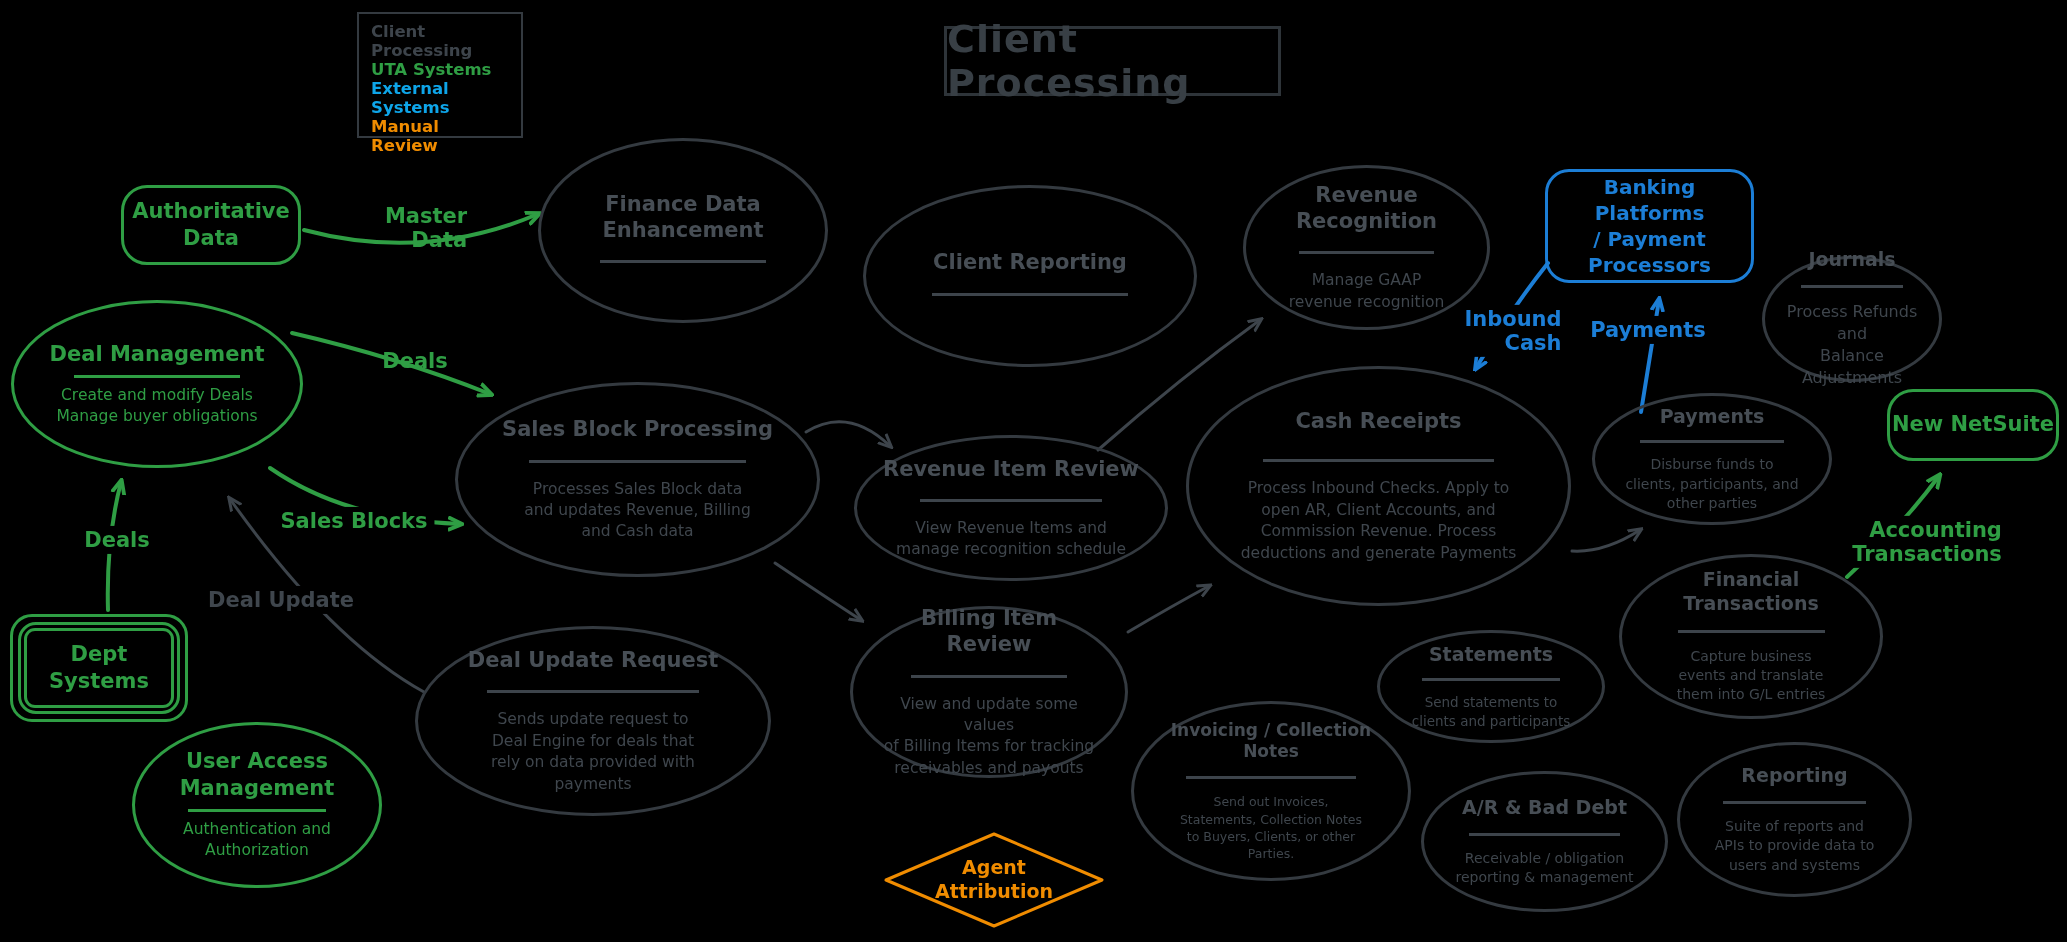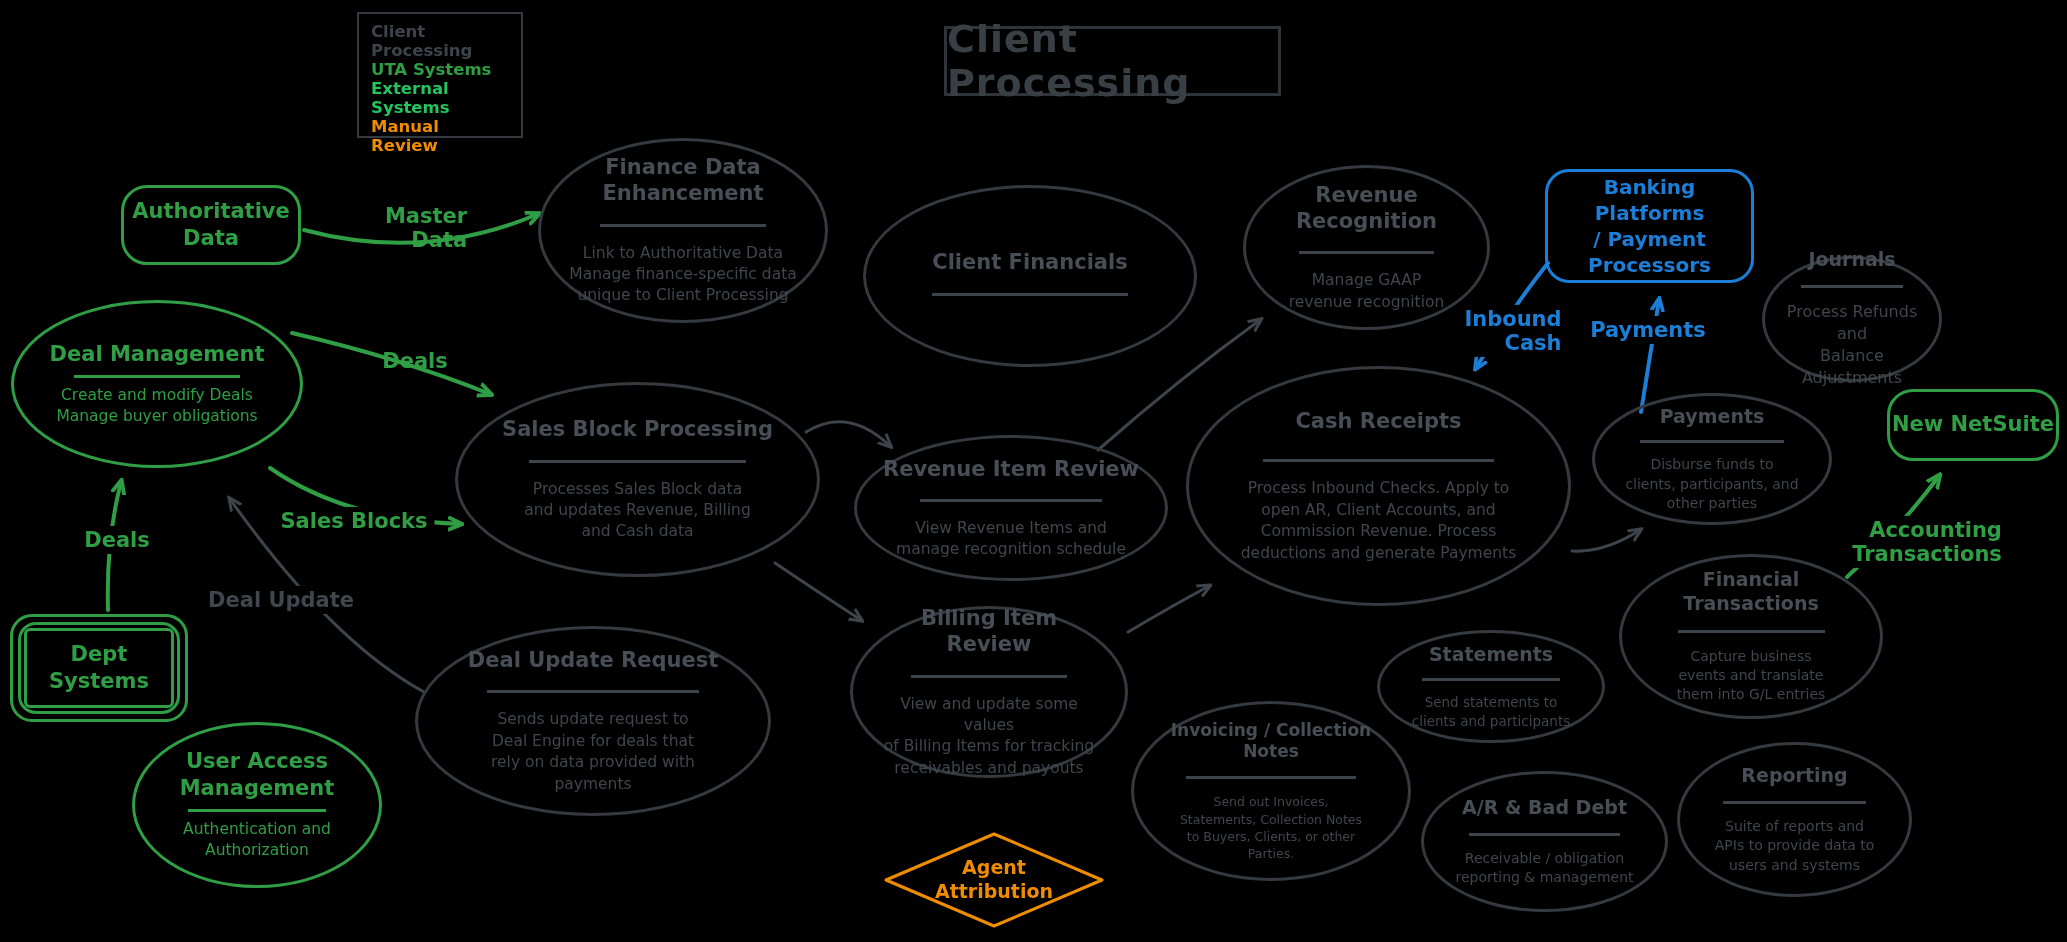--- a/index.html
+++ b/index.html
@@ -24,21 +24,21 @@
   .small .n-body{font-size:12.5px;}
   .lbl{position:absolute;transform:translate(-50%,-50%);font-weight:700;font-size:21px;
        text-align:right;white-space:pre-line;line-height:1.15;background:#000;padding:2px 7px;}
   #title-box{position:absolute;left:944px;top:26px;width:337px;height:70px;
        border:3px solid #2e3439;display:flex;align-items:center;justify-content:center;
        font-size:38px;font-weight:600;letter-spacing:1px;color:#383f45;box-sizing:border-box;}
   #legend{position:absolute;left:357px;top:12px;width:166px;height:126px;
        border:2.5px solid #343a40;box-sizing:border-box;padding:8px 12px;
        display:flex;flex-direction:column;justify-content:space-between;}
   .leg-row{font-size:16.5px;font-weight:600;}
-  .stack{position:relative;border-radius:6px;justify-content:center;}
+  .stack{position:relative;border-radius:11px;justify-content:center;}
   .stack::before,.stack::after{content:"";position:absolute;border:3px solid #2f9e44;pointer-events:none;}
   .stack::before{inset:-9px;border-radius:18px;}
   .stack::after{inset:-17px;border-radius:22px;}
   .arrows{position:absolute;left:0;top:0;}
   .diamond-wrap{position:absolute;left:880px;top:830px;width:228px;height:100px;}
   .diamond-wrap .lbl2{position:absolute;left:0;top:0;width:100%;height:100%;display:flex;
        align-items:center;justify-content:center;font-size:19px;font-weight:700;
        white-space:pre-line;text-align:center;line-height:1.25;}
 </style>
 </head>
@@ -71,21 +71,21 @@
       <path d="M1128,632 Q1172,606 1209,586" stroke="#3d444b" stroke-width="3" marker-end="url(#mgray)"></path>
       <path d="M1572,551 Q1604,553 1640,530" stroke="#3d444b" stroke-width="3" marker-end="url(#mgray)"></path>
       <path d="M1548,263 Q1512,308 1476,368" stroke="#1c7ed6" stroke-width="4" marker-end="url(#mblue)"></path>
       <path d="M1641,412 L1659,300" stroke="#1c7ed6" stroke-width="4" marker-end="url(#mblue)"></path>
     </g>
   </svg>
 
   <div id="legend">
     <div class="leg-row" style="color:#3d444b">Client Processing</div>
     <div class="leg-row" style="color:#2f9e44">UTA Systems</div>
-    <div class="leg-row" style="color:#22c55e">External Systems</div>
+    <div class="leg-row" style="color:#0ea5e9">External Systems</div>
     <div class="leg-row" style="color:#f08c00">Manual Review</div>
   </div>
 
   <div id="title-box">
     <span>Client Processing</span>
   </div>
 
   <div class="node rectn green" style="left:121px;top:185px;width:180px;height:80px">
     <span>Authoritative
 Data</span>
@@ -103,23 +103,20 @@
   </div>
 
   <div class="node rectn green" style="left:1887px;top:389px;width:172px;height:72px">
     <span>New NetSuite</span>
   </div>
 
   <div class="node ellipse gray" style="left:538px;top:138px;width:290px;height:185px">
     <div class="n-title">Finance Data
 Enhancement</div>
     <div class="divider"></div>
-    <div class="n-body">Link to Authoritative Data
-Manage finance-specific data
-unique to Client Processing</div>
   </div>
 
   <div class="node ellipse green" style="left:11px;top:300px;width:292px;height:168px">
     <div class="n-title">Deal Management</div>
     <div class="divider"></div>
     <div class="n-body">Create and modify Deals
 Manage buyer obligations</div>
   </div>
 
   <div class="node ellipse gray" style="left:455px;top:382px;width:365px;height:195px">
@@ -141,21 +138,21 @@
   <div class="node ellipse gray" style="left:415px;top:626px;width:356px;height:190px">
     <div class="n-title">Deal Update Request</div>
     <div class="divider"></div>
     <div class="n-body">Sends update request to
 Deal Engine for deals that
 rely on data provided with
 payments</div>
   </div>
 
   <div class="node ellipse gray" style="left:863px;top:185px;width:334px;height:182px">
-    <div class="n-title">Client Financials</div>
+    <div class="n-title">Client Reporting</div>
     <div class="divider"></div>
   </div>
 
   <div class="node ellipse gray" style="left:854px;top:435px;width:314px;height:146px">
     <div class="n-title">Revenue Item Review</div>
     <div class="divider"></div>
     <div class="n-body">View Revenue Items and
 manage recognition schedule</div>
   </div>
 

